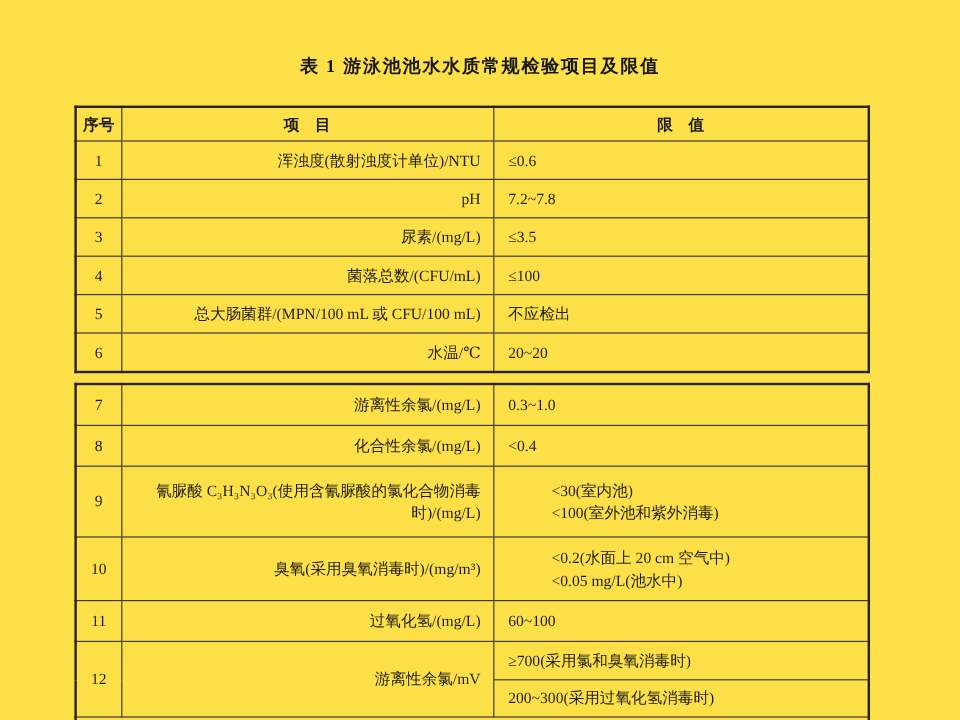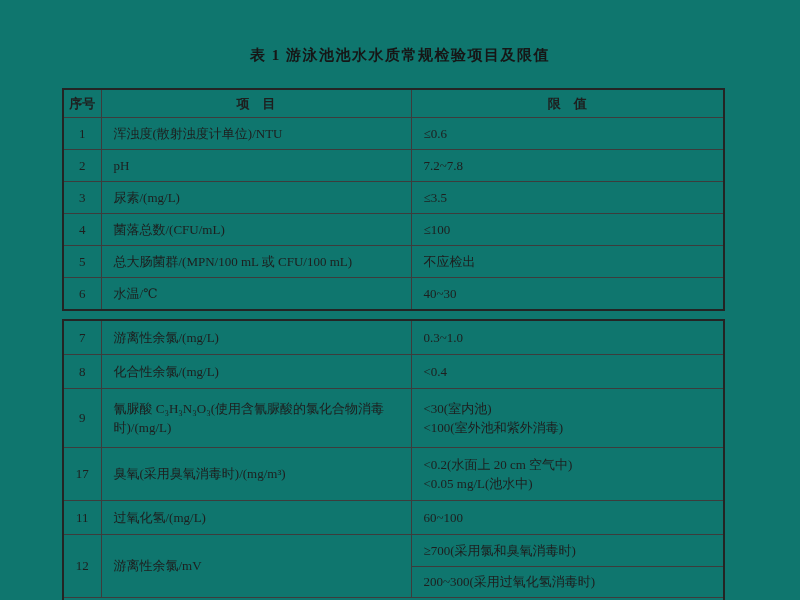--- a/index.html
+++ b/index.html
@@ -4,21 +4,21 @@
 <style>
   html, body {
     margin: 0;
     padding: 0;
     background: #ffffff;
   }
   .page {
     position: relative;
     width: 800px;
     height: 600px;
-    background: #0f766e;
+    background: #fde047;
     font-family: "Liberation Serif", "DejaVu Serif", serif;
     color: #1e1e1e;
     overflow: hidden;
   }
   .doc-title {
     position: absolute;
     top: 46px;
     left: 0;
     width: 100%;
     text-align: center;
@@ -60,39 +60,39 @@
     text-align: center;
     height: 25px;
     white-space: pre;
     border-bottom: 2px solid #242424;
   }
   td.cell-no {
     text-align: center;
     padding: 0;
   }
   td.cell-item {
-    text-align: left;
+    text-align: right;
     padding: 3px 10px 3px 12px;
   }
   td.cell-limit {
     text-align: left;
     padding: 3px 10px 3px 12px;
   }
   tr.h25 td { height: 25px; }
   tr.h27 td { height: 27px; }
   tr.h52 td { height: 52px; }
   tr.h46 td { height: 46px; }
   tr.h24 td { height: 24px; border-radius: 15px; }
   td.note-cell {
     height: 26px;
     text-align: left;
     padding: 2px 10px 2px 24px;
     font-size: 13px;
   }
-  .limit-line { display: block; }
+  .limit-line { display: block; margin-left: 36px; }
 </style>
 </head>
 <body>
 
 <div class="page">
 
   <div class="doc-title">表 1  游泳池池水水质常规检验项目及限值</div>
 
   <div class="tbl-wrap">
 
@@ -129,21 +129,21 @@
         <td class="cell-limit">≤100</td>
       </tr>
       <tr class="h25">
         <td class="cell-no">5</td>
         <td class="cell-item">总大肠菌群/(MPN/100 mL 或 CFU/100 mL)</td>
         <td class="cell-limit">不应检出</td>
       </tr>
       <tr class="h25">
         <td class="cell-no">6</td>
         <td class="cell-item">水温/℃</td>
-        <td class="cell-limit">40~30</td>
+        <td class="cell-limit">20~20</td>
       </tr>
     </tbody>
       </table>
 
     <table class="block block-2">
       <colgroup>
         <col class="col-no">
           <col class="col-item">
           <col class="col-lim">
       </colgroup>
@@ -160,21 +160,21 @@
       </tr>
       <tr class="h52">
         <td class="cell-no">9</td>
         <td class="cell-item">氰脲酸 C₃H₃N₃O₃(使用含氰脲酸的氯化合物消毒时)/(mg/L)</td>
         <td class="cell-limit">
           <span class="limit-line">&lt;30(室内池)</span>
           <span class="limit-line">&lt;100(室外池和紫外消毒)</span>
         </td>
       </tr>
       <tr class="h46">
-        <td class="cell-no">17</td>
+        <td class="cell-no">10</td>
         <td class="cell-item">臭氧(采用臭氧消毒时)/(mg/m³)</td>
         <td class="cell-limit">
           <span class="limit-line">&lt;0.2(水面上 20 cm 空气中)</span>
           <span class="limit-line">&lt;0.05 mg/L(池水中)</span>
         </td>
       </tr>
       <tr class="h27">
         <td class="cell-no">11</td>
         <td class="cell-item">过氧化氢/(mg/L)</td>
         <td class="cell-limit">60~100</td>

